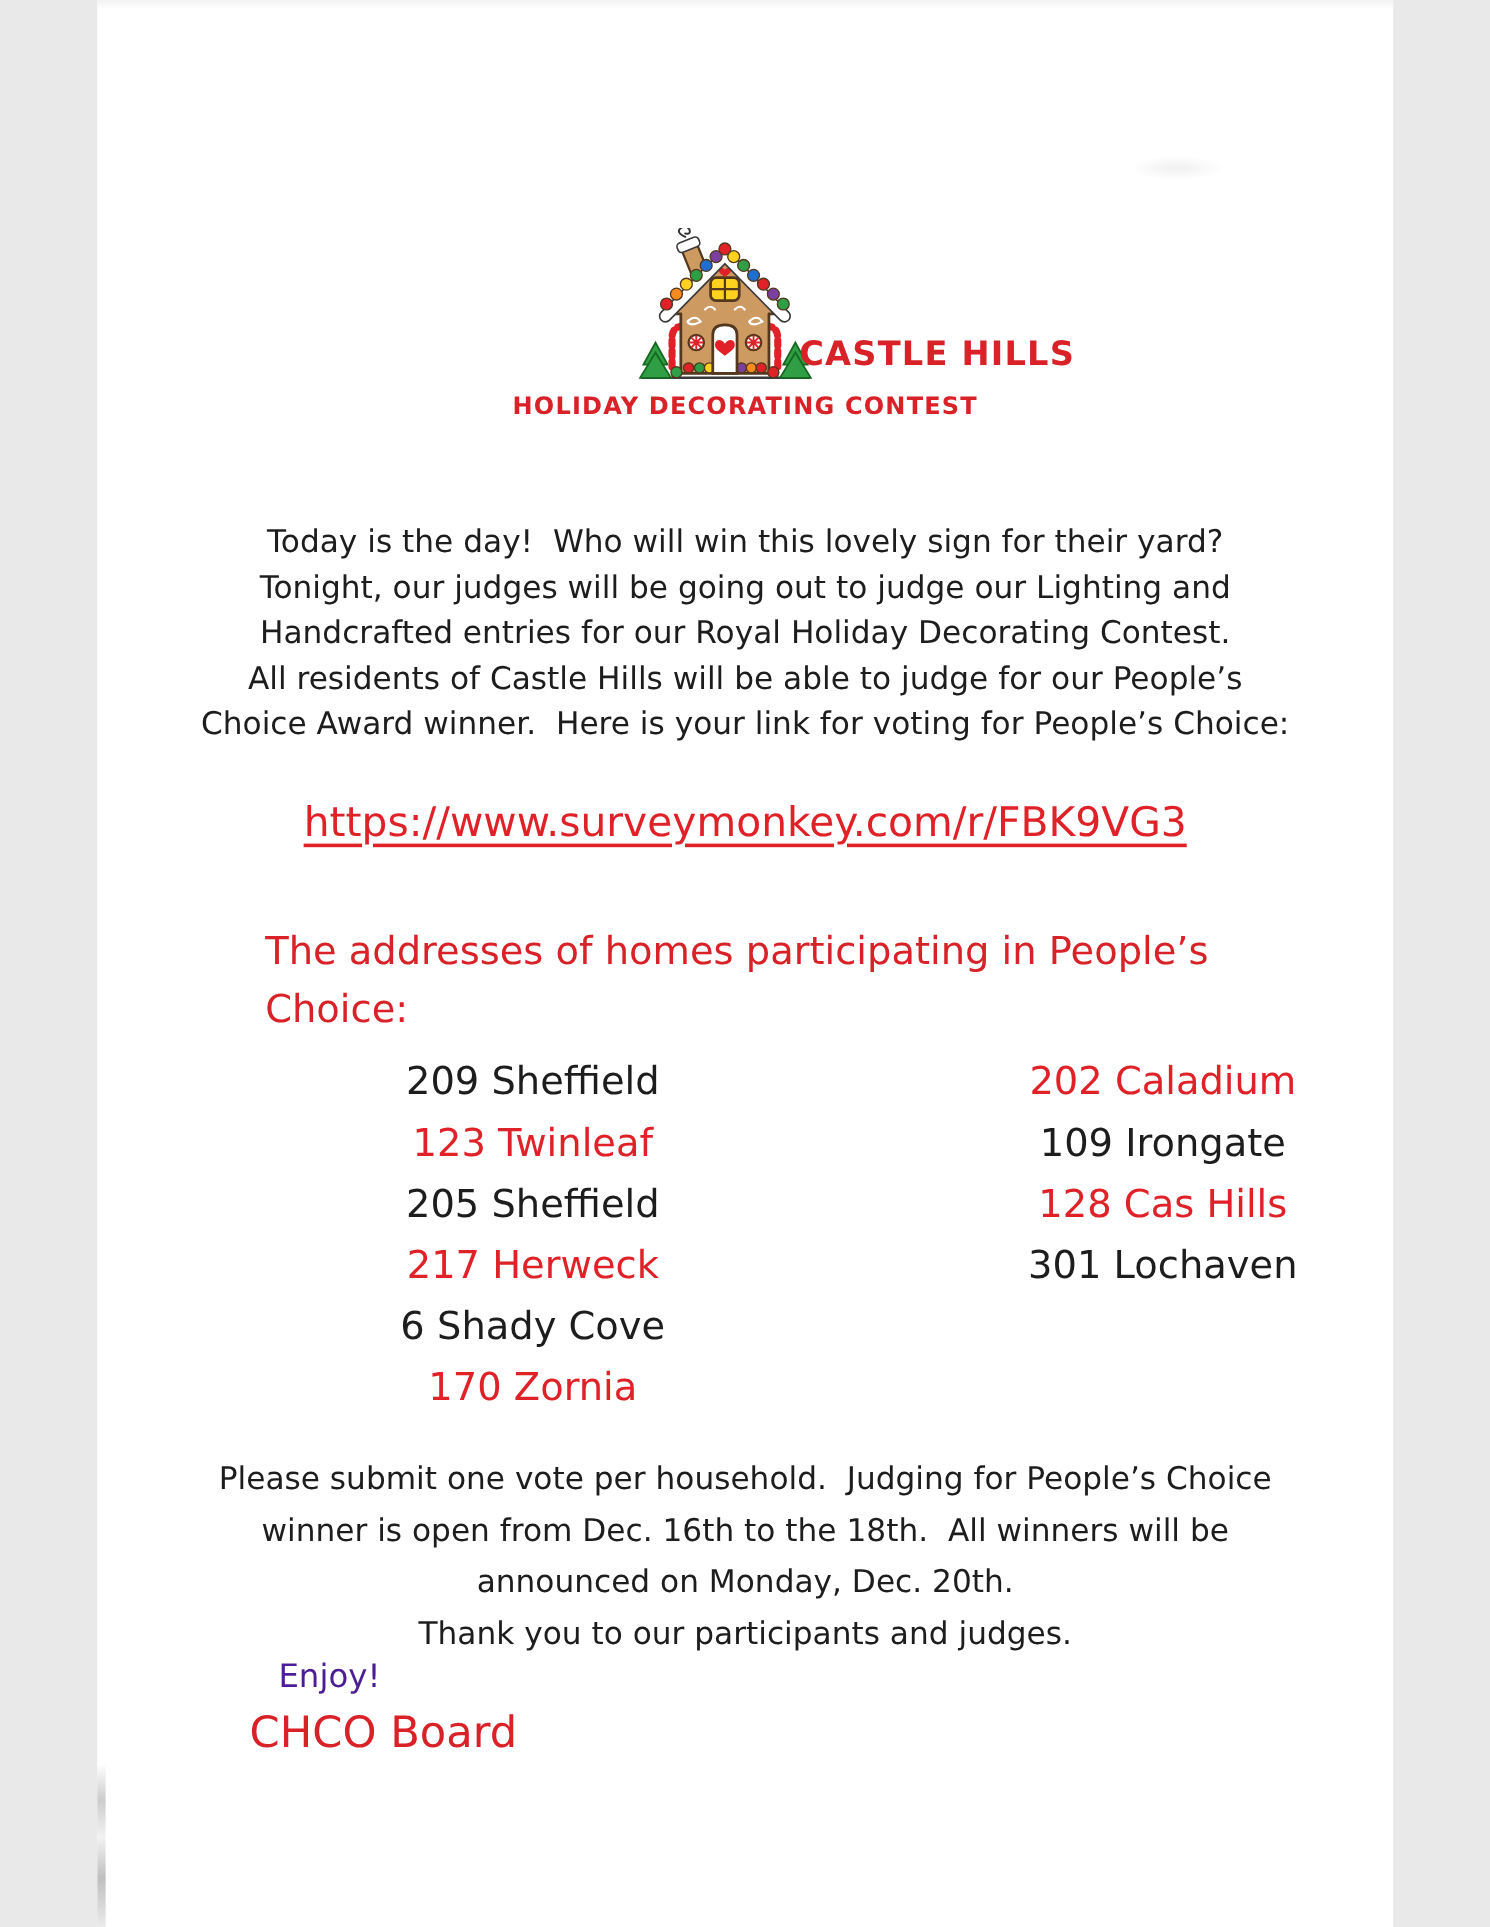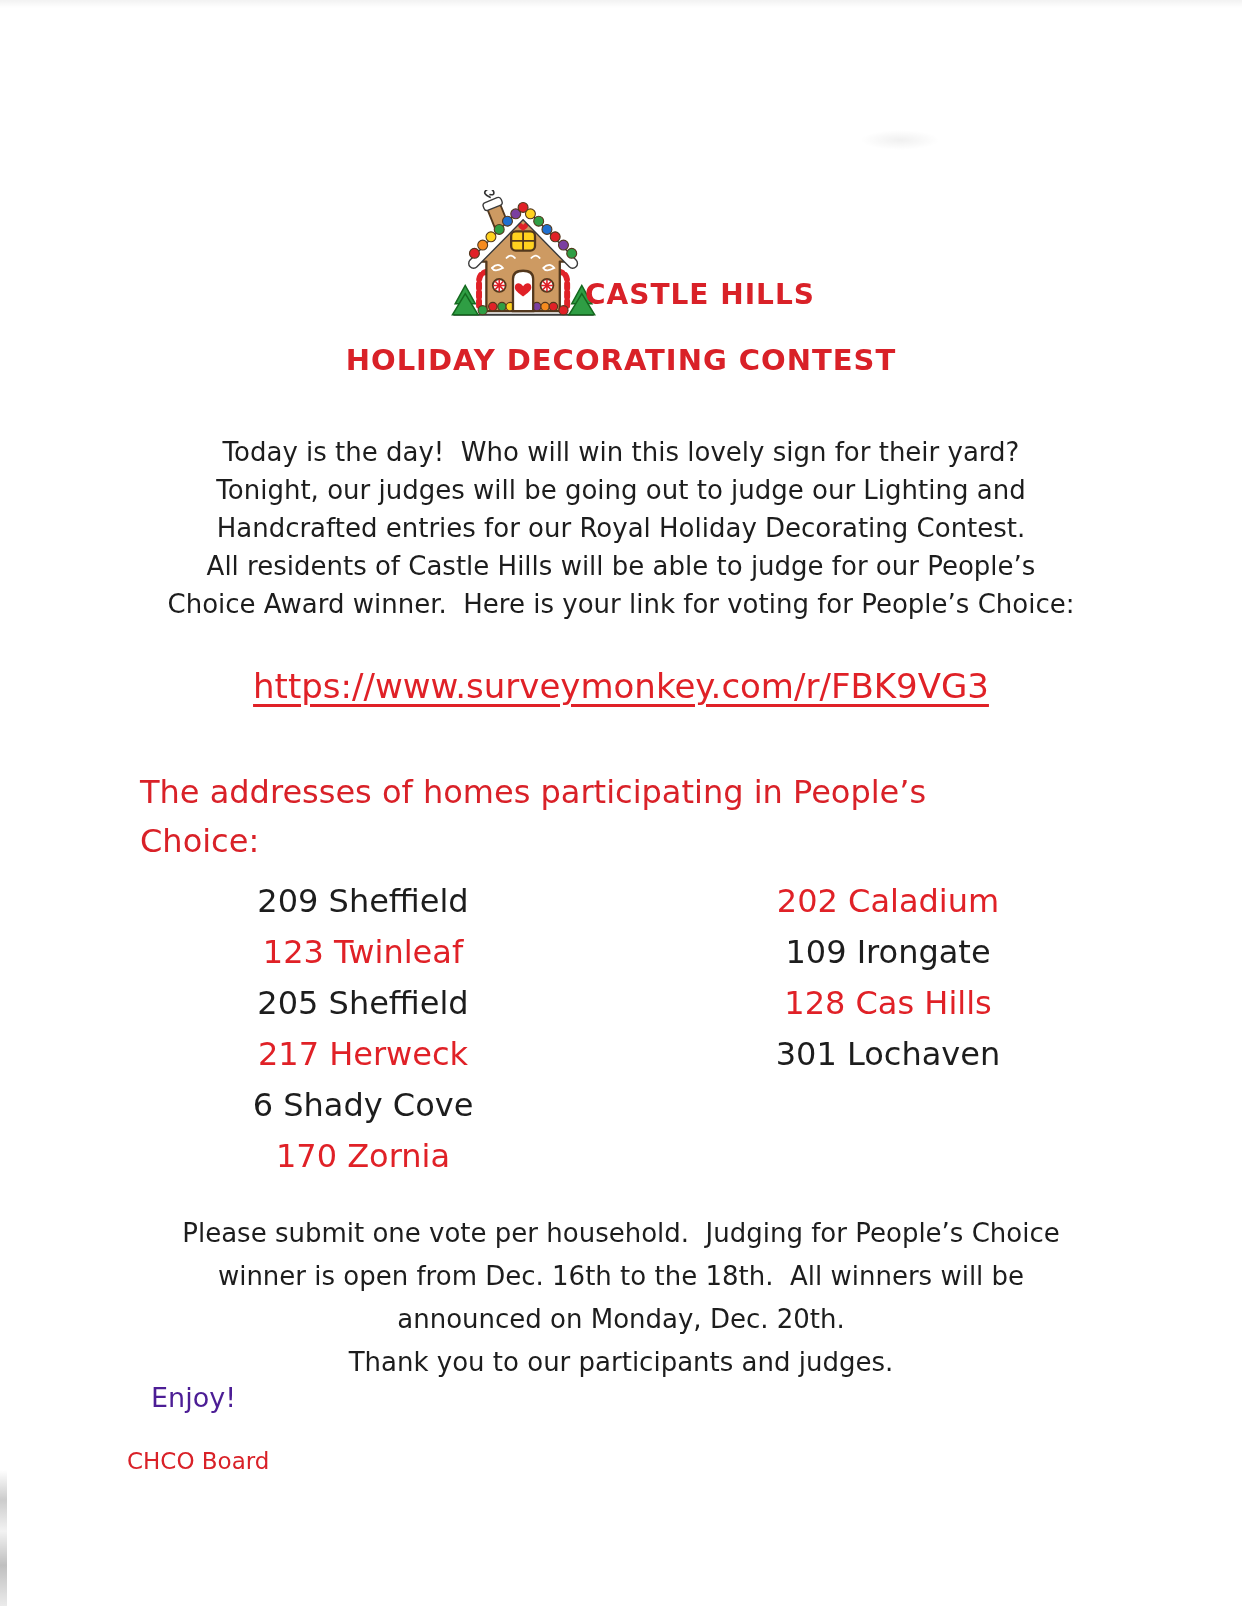--- a/index.html
+++ b/index.html
@@ -1,20 +1,20 @@
 <!DOCTYPE html>
 <html><head>
 <meta charset="utf-8">
 <style>
   * { margin: 0; padding: 0; box-sizing: border-box; }
   html, body { background: #e9e9e9; }
   body { font-family: "DejaVu Sans", sans-serif; }
   .page {
     position: relative;
-    width: 1242px;
+    width: 1080px;
     height: 1606px;
     margin: 0 auto;
     background: #ffffff;
     overflow: hidden;
     color: #1d1d1d;
   }
   
   .smudge {
     position: absolute; left: 860px; top: 130px; width: 80px; height: 20px;
     background: radial-gradient(ellipse at center, rgba(0,0,0,0.06), rgba(0,0,0,0) 70%);
@@ -35,23 +35,22 @@
   }
 
   .title-org {
     position: absolute; left: 585px; top: 278px;
     font-size: 28px; font-weight: bold; letter-spacing: 1px;
     color: #d92128;
   }
   .title-event {
     position: absolute; left: 0; top: 326px; width: 100%;
     text-align: center;
-    font-size: 29px; font-weight: bold; letter-spacing: 1px;
+    font-size: 20px; font-weight: bold; letter-spacing: 1px;
     color: #d92128;
-    margin-top: 17px;
   }
 
   .intro {
     position: absolute; left: 0; top: 433px; width: 100%;
     text-align: center;
   }
   .intro .line {
     font-size: 26px; line-height: 38px; white-space: pre;
     color: #1d1d1d;
   }
@@ -88,21 +87,21 @@
     font-size: 26px; line-height: 43px; white-space: pre;
     color: #1d1d1d;
   }
 
   .sig-enjoy {
     position: absolute; left: 151px; top: 1382px;
     font-size: 27px; color: #4c1d95;
   }
   .sig-board {
     position: absolute; left: 127px; top: 1424px;
-    font-size: 23px; color: #d92128; margin-top: 24px;
+    font-size: 36px; color: #d92128;
   }
 </style>
 </head>
 <body>
 
 <div class="page">
 
   <div class="top-shade"></div>
   <div class="smudge"></div>
   <div class="edge-strip"></div>

